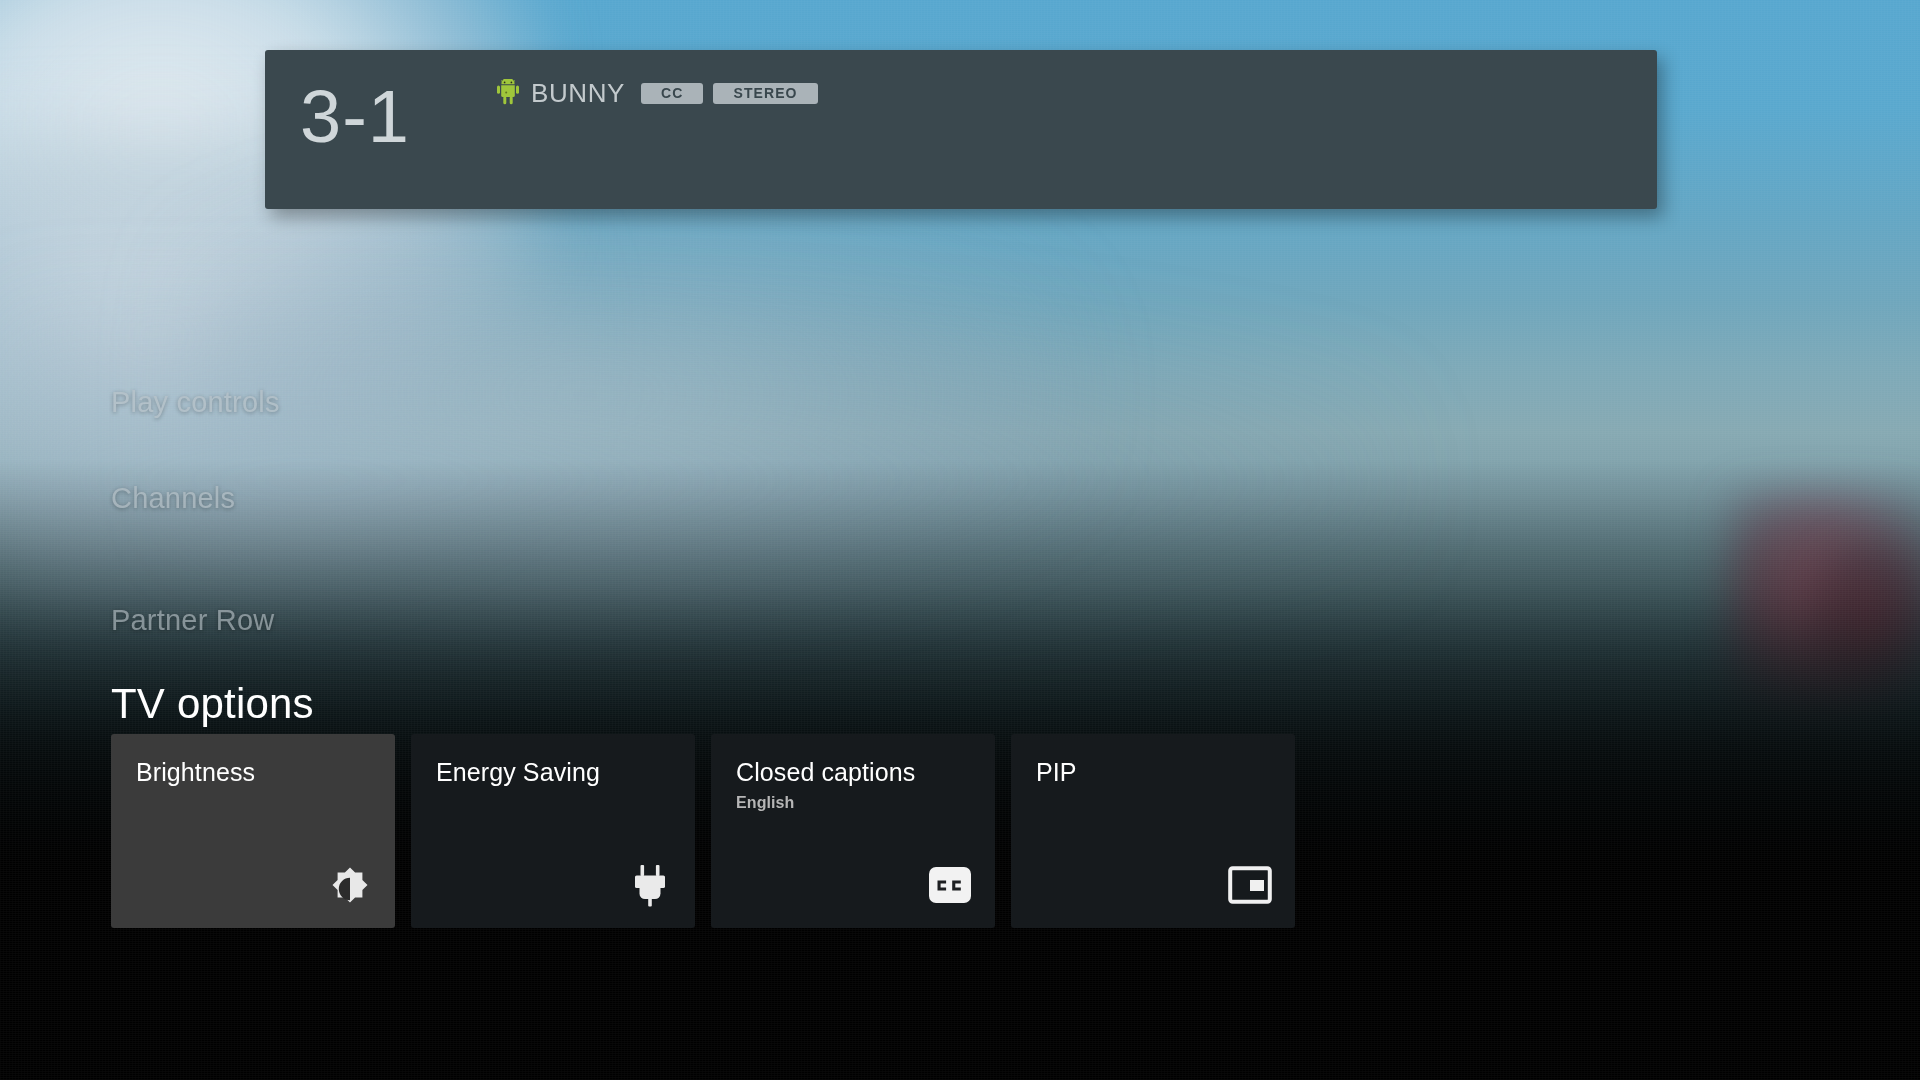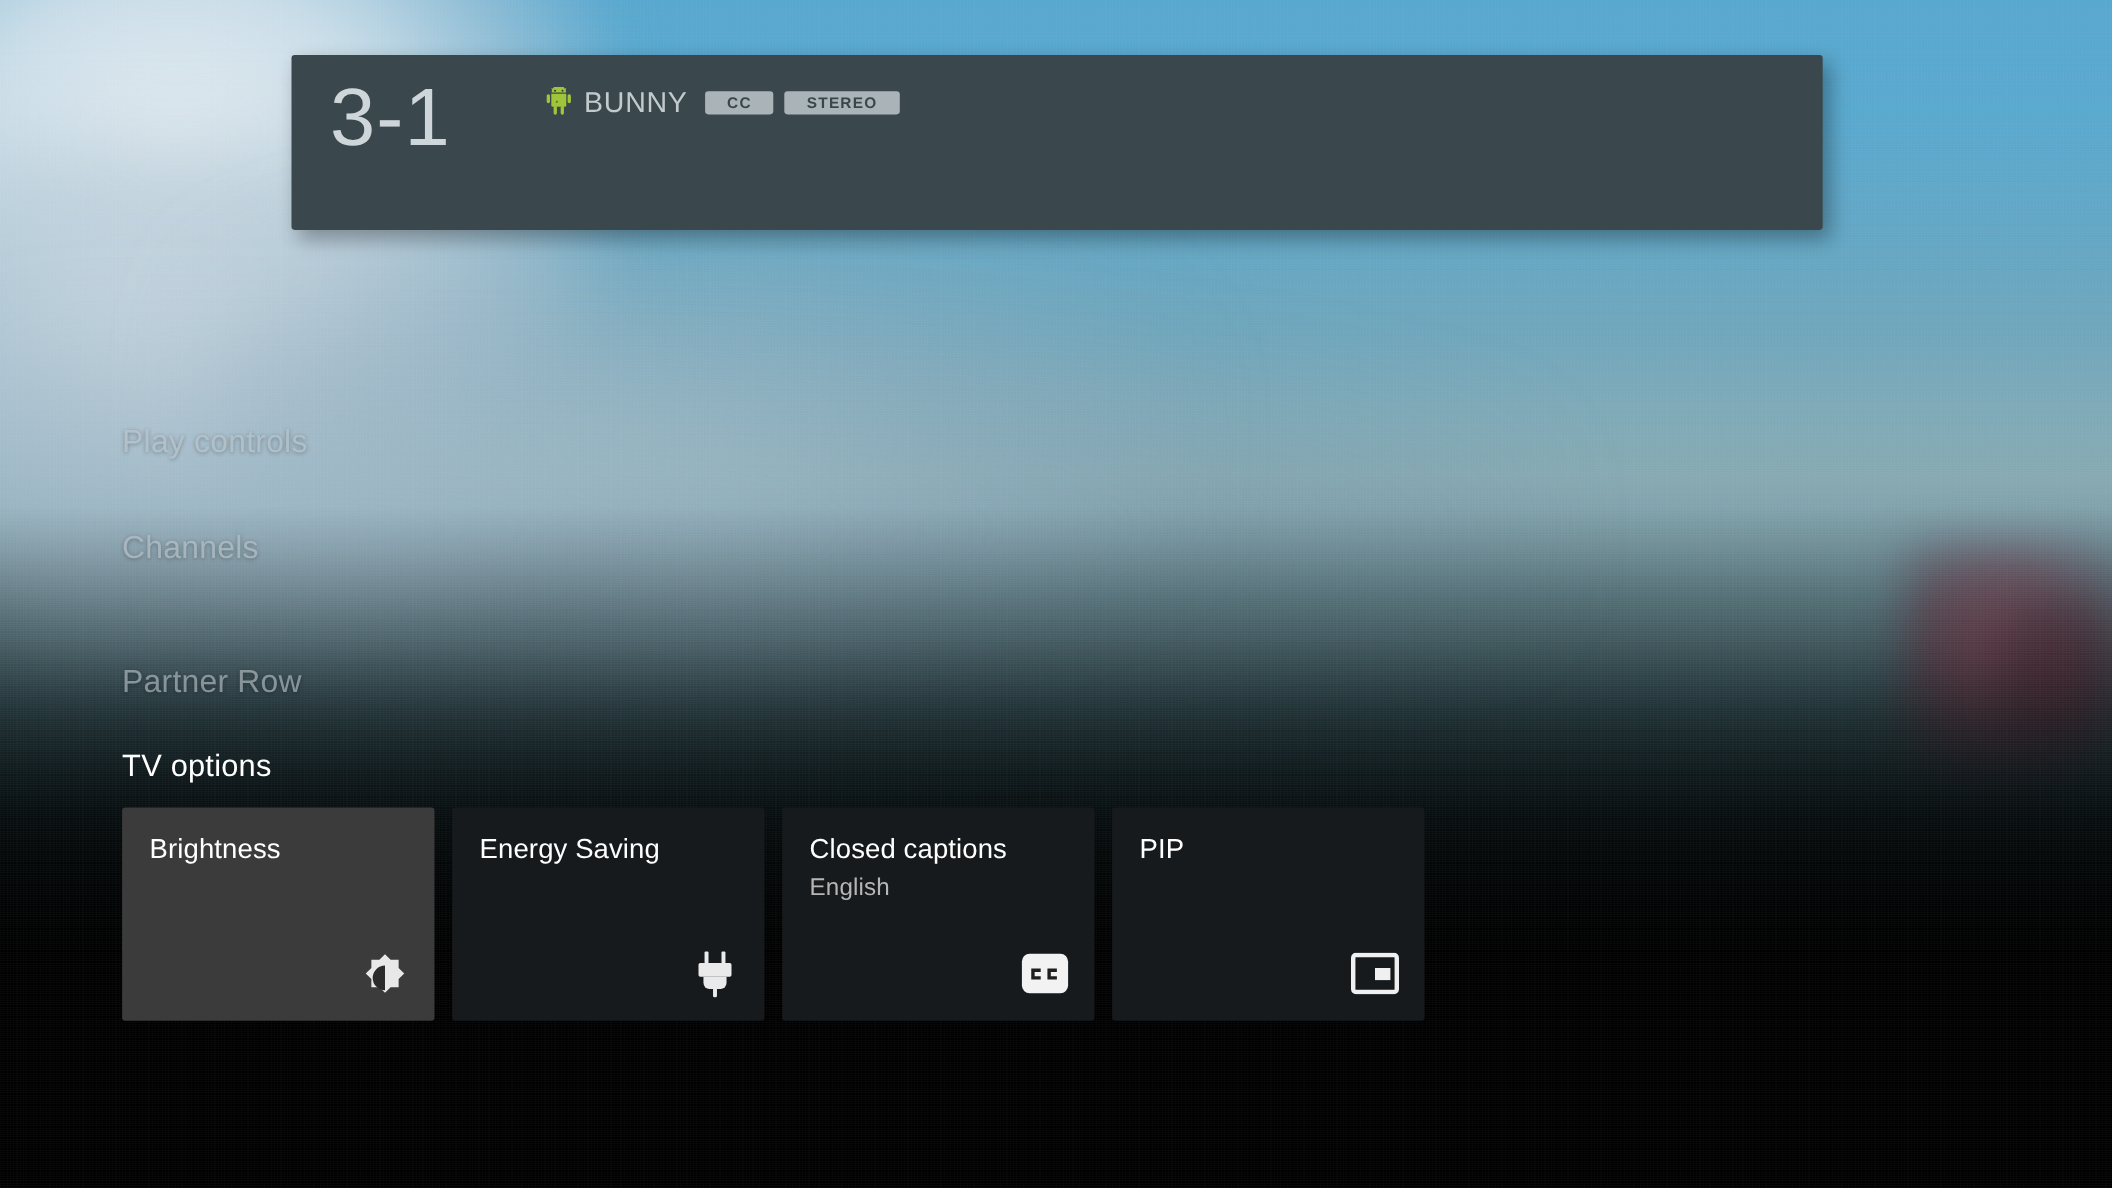--- a/index.html
+++ b/index.html
@@ -61,21 +61,21 @@
 
   
   .info-card{
     position:absolute; left:265px; top:50px; width:1392px; height:159px;
     background:#3a484e; border-radius:3px;
     box-shadow:6px 8px 18px rgba(0,0,0,.33);
     display:flex; align-items:flex-start; overflow:hidden;
   }
   .chan-num{
     color:#cfd6d9; font-size:74px; font-weight:300; line-height:1;
-    letter-spacing:1px; padding:20px 0 0 35px; width:230px; flex:none;
+    letter-spacing:1px; padding:30px 0 0 35px; width:230px; flex:none;
     font-family:"Liberation Sans", sans-serif;
   }
   .info-main{ padding-top:30px; }
   .prog-title{
     color:#c8d0d4; font-size:46px; font-weight:300; line-height:1.05;
     letter-spacing:.3px; margin-bottom:6px;
   }
   .meta-row{ display:flex; align-items:center; gap:10px; height:26px; }
   .droid{ width:26px; height:28px; position:relative; flex:none; }
   .droid svg{ display:block; }
@@ -94,35 +94,35 @@
     position:absolute; left:111px; color:#b9c2c7; font-size:29px;
     font-weight:400; letter-spacing:.2px; opacity:.62; text-shadow:0 1px 4px rgba(0,0,0,.5);
   }
   #rl0{ top:386px; }
   #rl1{ top:482px; }
   #rl2{ top:604px; }
 
   
   .section-title{
     position:absolute; left:111px; top:680px;
-    color:#fff; font-size:28px; font-weight:400; letter-spacing:.2px;
+    color:#fff; font-size:42px; font-weight:400; letter-spacing:.2px;
   }
   .cards{
     position:absolute; left:111px; top:734px; display:flex; gap:16px;
   }
   .card{
     width:284px; height:194px; background:#161a1d; border-radius:3px;
     position:relative; padding:24px 0 0 25px; flex:none;
   }
   .card.focused{ background:#3b3b3b; }
   .card .c-title{
     color:#fff; font-size:25px; font-weight:400; letter-spacing:.1px; line-height:1.15;
   }
   .card .c-sub{
-    color:#b6b6b6; font-size:22px; font-weight:400; margin-top:7px; letter-spacing:.1px;
+    color:#b6b6b6; font-size:16px; font-weight:700; margin-top:7px; letter-spacing:.1px;
   }
   .card.disabled .c-title{ color:#6b7176; }
   .card.disabled .c-sub{ color:#5b6165; }
   .c-icon{
     position:absolute; right:20px; bottom:18px; width:50px; height:50px;
     display:flex; align-items:center; justify-content:center;
   }
   .c-icon svg{ display:block; }
 </style>
 </head>

